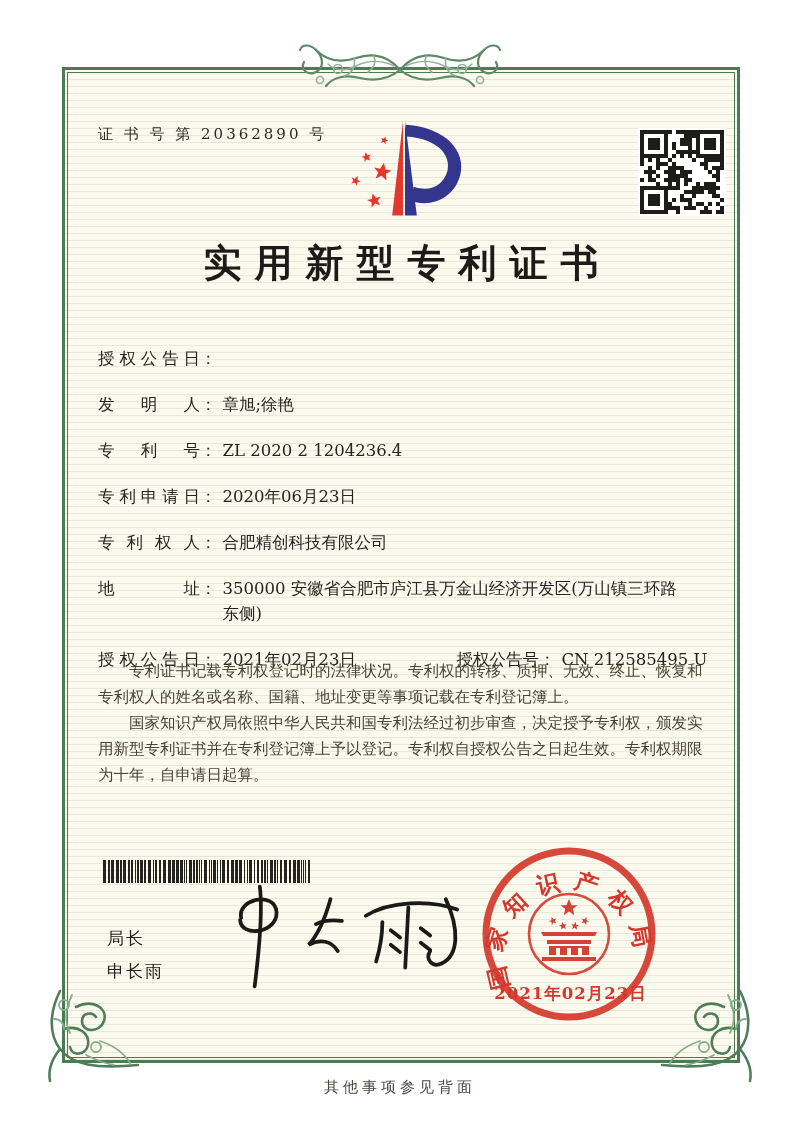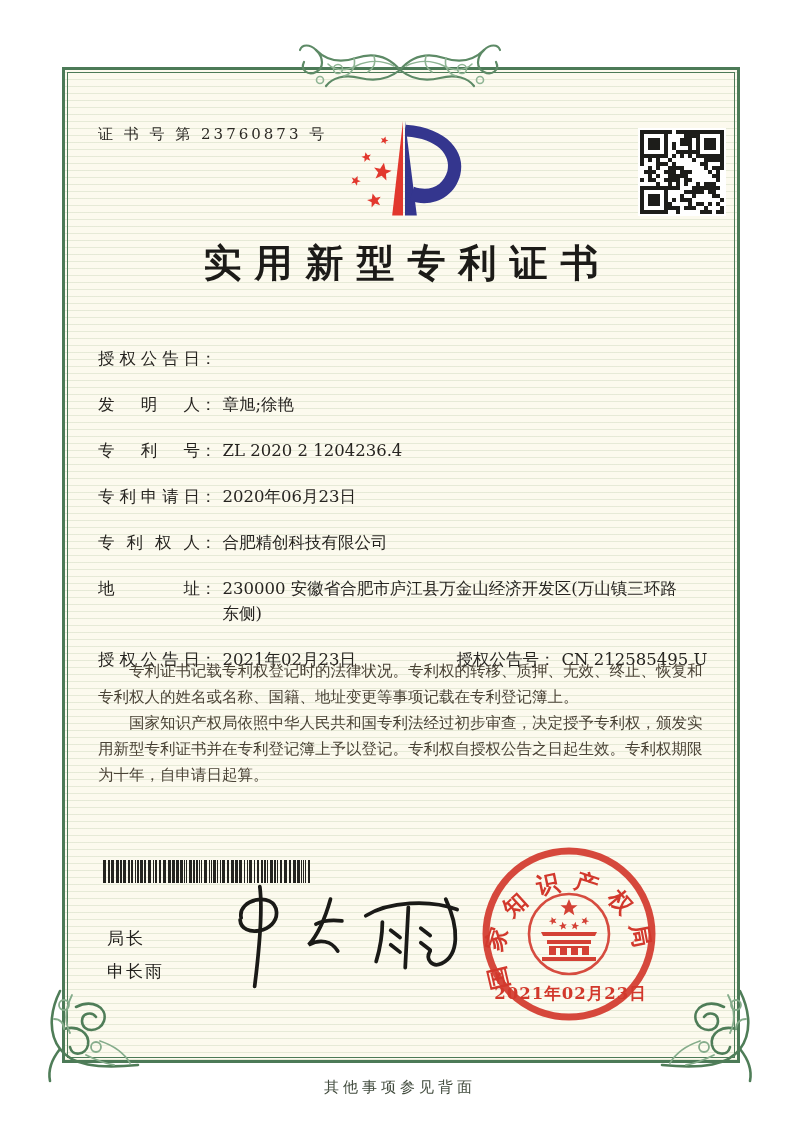--- a/index.html
+++ b/index.html
@@ -48,21 +48,21 @@
   .ornament-top{position:absolute;left:290px;top:36px;width:220px;height:62px;}
   .corner-bl{position:absolute;left:30px;top:985px;width:112px;height:100px;}
   .corner-br{position:absolute;left:658px;top:985px;width:112px;height:100px;transform:scaleX(-1);}
 </style>
 </head>
 <body>
 
 <div class="frame">
   <div class="frame-inner"></div>
 
-  <div class="abs cert-no">证 书 号 第 23760873 号</div>
+  <div class="abs cert-no">证 书 号 第 20362890 号</div>
 
   <svg class="abs logo" viewBox="0 0 150 115">
     <defs>
       <polygon id="star" points="0,-10 2.9,-3.1 9.5,-3.1 4.2,1.2 5.9,8.1 0,4 -5.9,8.1 -4.2,1.2 -9.5,-3.1 -2.9,-3.1"></polygon>
     </defs>
     <polygon points="73,6 62,102 73,102" fill="#e2382e"></polygon>
     <polygon points="75,6 75,102 87,102" fill="#34368e"></polygon>
     <path d="M76,10 C118,13 137,38 131,61 C125,84 102,95 80,87 L84,73 C101,79 114,71 118,57 C122,41 108,24 76,22 Z" fill="#34368e"></path>
     <use href="#star" transform="translate(54,26) scale(0.42) rotate(18)" fill="#e2382e"></use>
     <use href="#star" transform="translate(36,43) scale(0.52) rotate(-12)" fill="#e2382e"></use>
@@ -334,21 +334,21 @@
       <span class="fvalue">2020年06月23日</span>
     </div>
     <div class="field-row">
       <span class="flabel">专利权人</span>
         <span class="fcolon">：</span>
       <span class="fvalue">合肥精创科技有限公司</span>
     </div>
     <div class="field-row">
       <span class="flabel">地址</span>
         <span class="fcolon">：</span>
-      <span class="fvalue">230000 安徽省合肥市庐江县万金山经济开发区(万山镇三环路东侧)</span>
+      <span class="fvalue">350000 安徽省合肥市庐江县万金山经济开发区(万山镇三环路东侧)</span>
     </div>
     <div class="field-row">
       <span class="flabel">授权公告日</span>
         <span class="fcolon">：</span>
       <span class="fvalue first-half">2021年02月23日</span>
       <span>授权公告号</span>
         <span class="fcolon">：</span>
       <span class="fvalue">CN 212585495 U</span>
     </div>
   </div>

